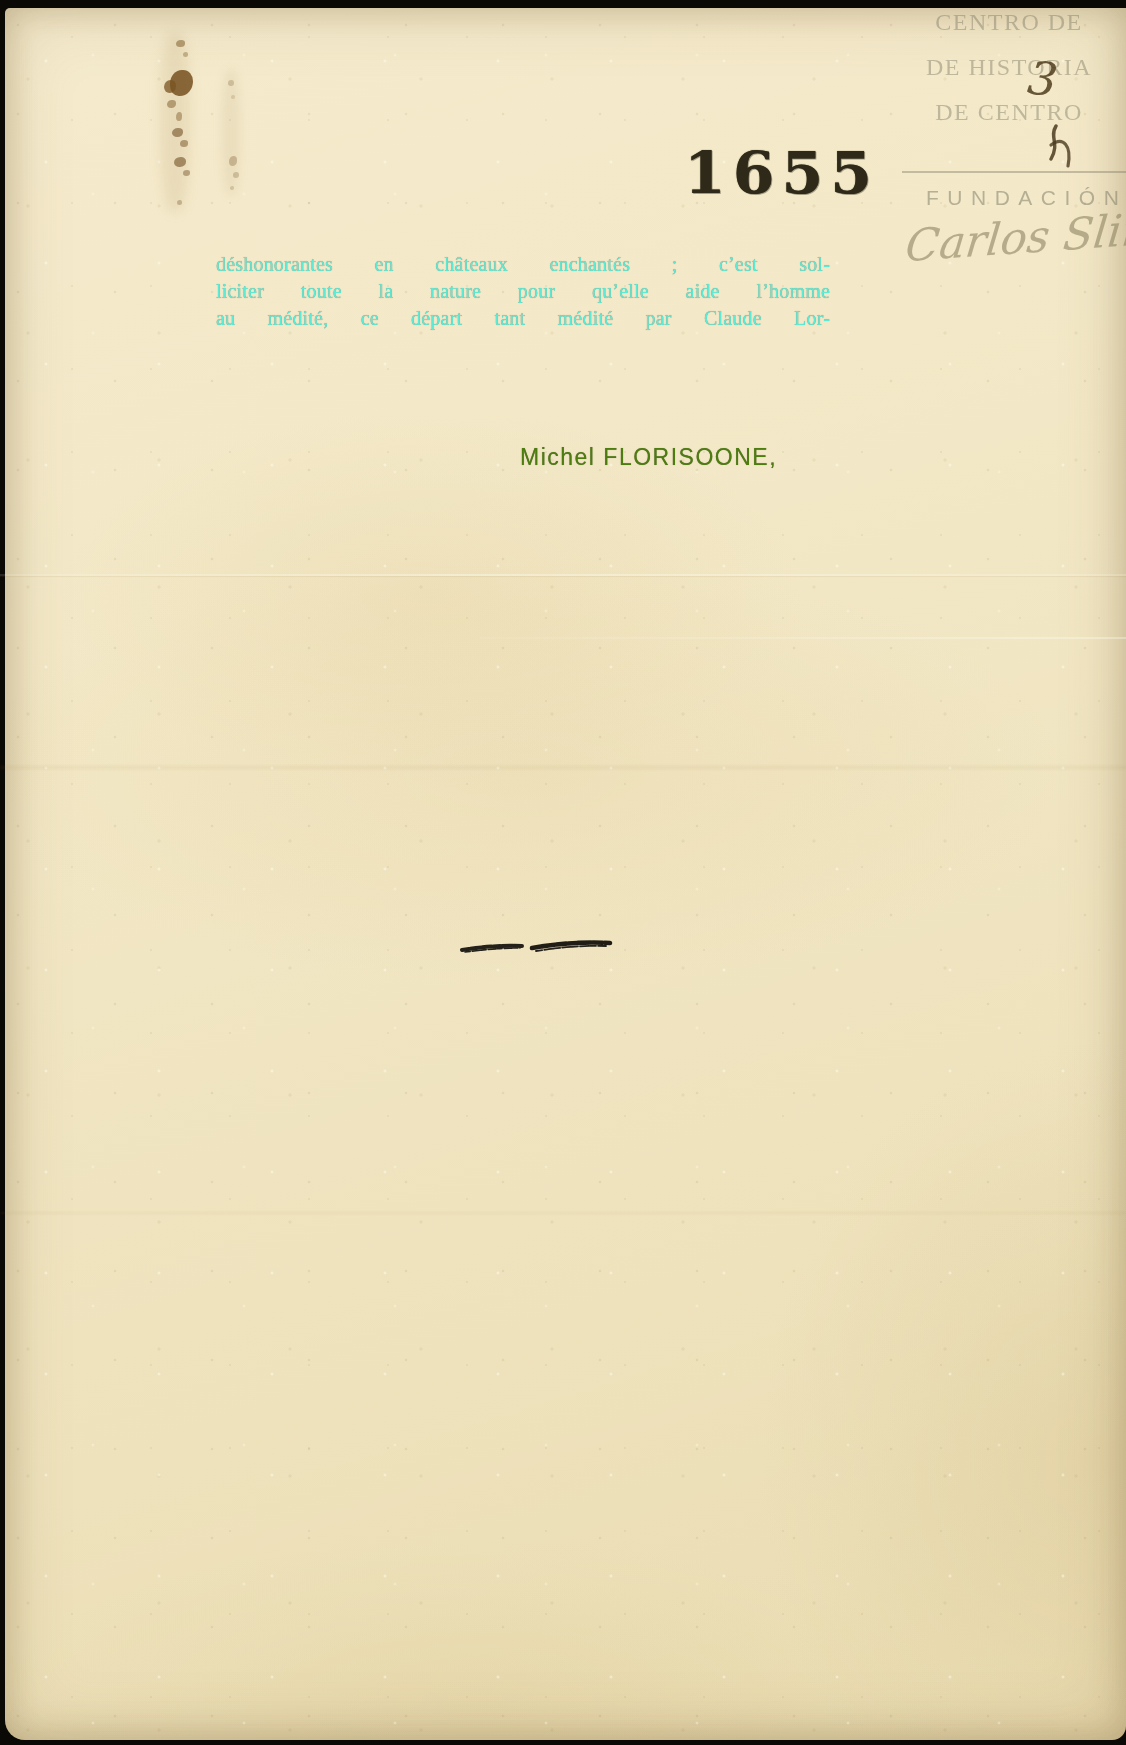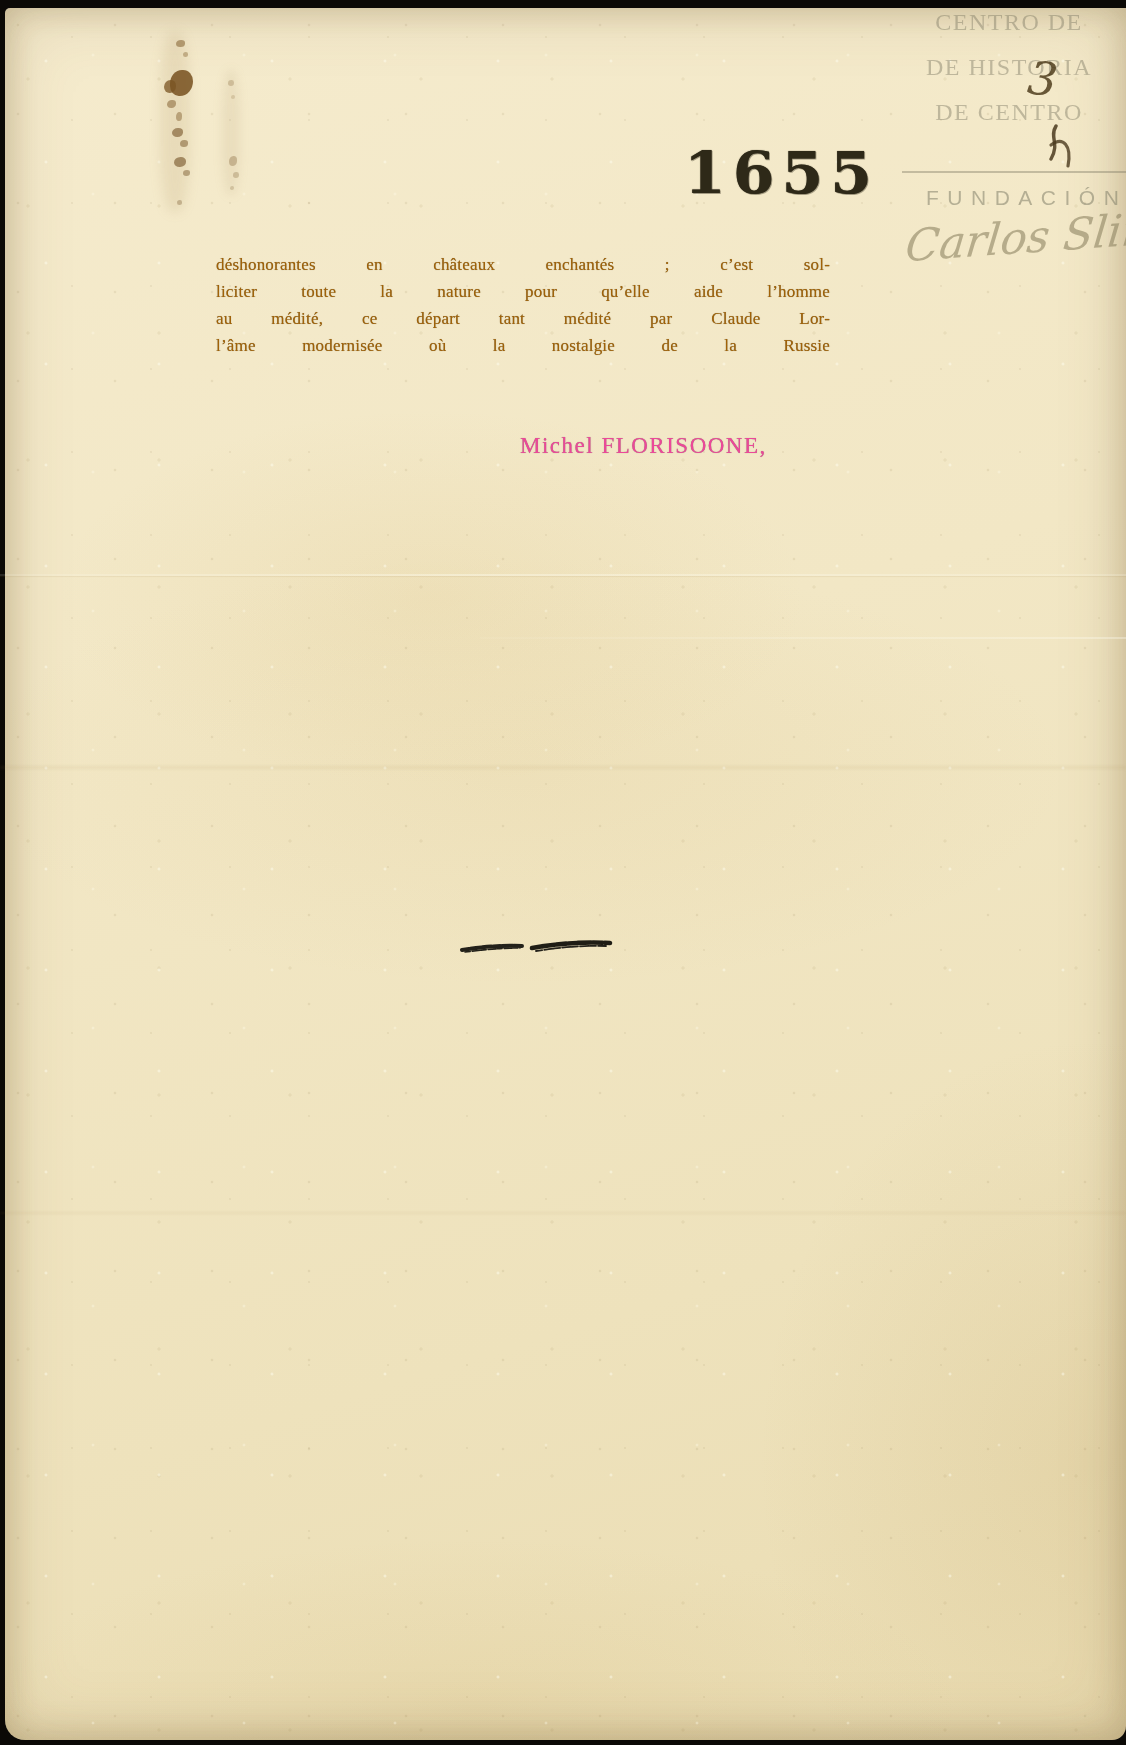--- a/index.html
+++ b/index.html
@@ -65,30 +65,30 @@
     font-family:"DejaVu Serif",serif;font-weight:700;
     font-size:60px;letter-spacing:7px;line-height:1;
     color:#2e2918;
     text-shadow:0 0 1px rgba(46,41,24,0.9), 1px 1px 0 rgba(46,41,24,0.35);
     transform:scaleY(0.96);
   }
   
   .paragraph{
     position:absolute;left:216px;top:251px;width:614px;
     font-family:"Liberation Serif",serif;
-    font-size:17px;line-height:27px;color:#a16207;
+    font-size:20px;line-height:27px;color:#5eead4;
     text-shadow:0 0 0.7px rgba(95,95,76,0.75);
     letter-spacing:0.2px;
   }
   .para-line{text-align:justify;text-align-last:justify;white-space:normal;}
   .para-line.last{text-align-last:left;}
   .author{
-    position:absolute;left:520px;top:433px;
-    font-family:Liberation Serif, serif;
-    font-size:23px;letter-spacing:1.5px;color:#ec4899;
+    position:absolute;left:520px;top:444px;
+    font-family:Liberation Sans, sans-serif;
+    font-size:23px;letter-spacing:1.5px;color:#4d7c0f;
     text-shadow:0 0 0.7px rgba(95,95,76,0.75);
     white-space:nowrap;
   }
   
   .pencil-three{
     position:absolute;left:1028px;top:56px;
     font-family:"DejaVu Serif",serif;font-style:italic;
     font-size:46px;color:rgba(79,61,29,0.85);
     transform:rotate(7deg);line-height:1;
   }
@@ -140,21 +140,20 @@
     <svg width="36" height="46" viewBox="0 0 36 46">
       <path d="M 12 2 C 5 13, 16 19, 7 35" fill="none" stroke="rgba(74,58,30,0.85)" stroke-width="3.4" stroke-linecap="round"></path>
       <path d="M 7 21 C 19 12, 28 21, 24 42" fill="none" stroke="rgba(74,58,30,0.8)" stroke-width="3.2" stroke-linecap="round"></path>
     </svg>
   </div>
 
   <div class="paragraph">
     <div class="para-line">déshonorantes en châteaux enchantés ; c’est sol-</div>
     <div class="para-line">liciter toute la nature pour qu’elle aide l’homme</div>
     <div class="para-line">au médité, ce départ tant médité par Claude Lor-</div>
-    <div class="para-line">l’âme modernisée où la nostalgie de la Russie</div>
   </div>
   <div class="author">Michel FLORISOONE,</div>
 
   <div class="ink-dash">
     <svg width="170" height="26" viewBox="0 0 170 26">
       <path d="M 12 17 Q 42 12 72 13" fill="none" stroke="#23211a" stroke-width="4" stroke-linecap="round" stroke-dasharray="7 1.5 11 1 9 2"></path>
       <path d="M 15 19 Q 45 15 70 15" fill="none" stroke="#23211a" stroke-width="1.6" stroke-linecap="round" stroke-dasharray="5 2 8 1"></path>
       <path d="M 82 15 Q 122 8 160 10" fill="none" stroke="#1f1d15" stroke-width="4.6" stroke-linecap="round" stroke-dasharray="9 1 13 1.5 10 2"></path>
       <path d="M 86 18 Q 124 12 156 13" fill="none" stroke="#23211a" stroke-width="1.8" stroke-linecap="round" stroke-dasharray="6 2 9 1"></path>
     </svg>

